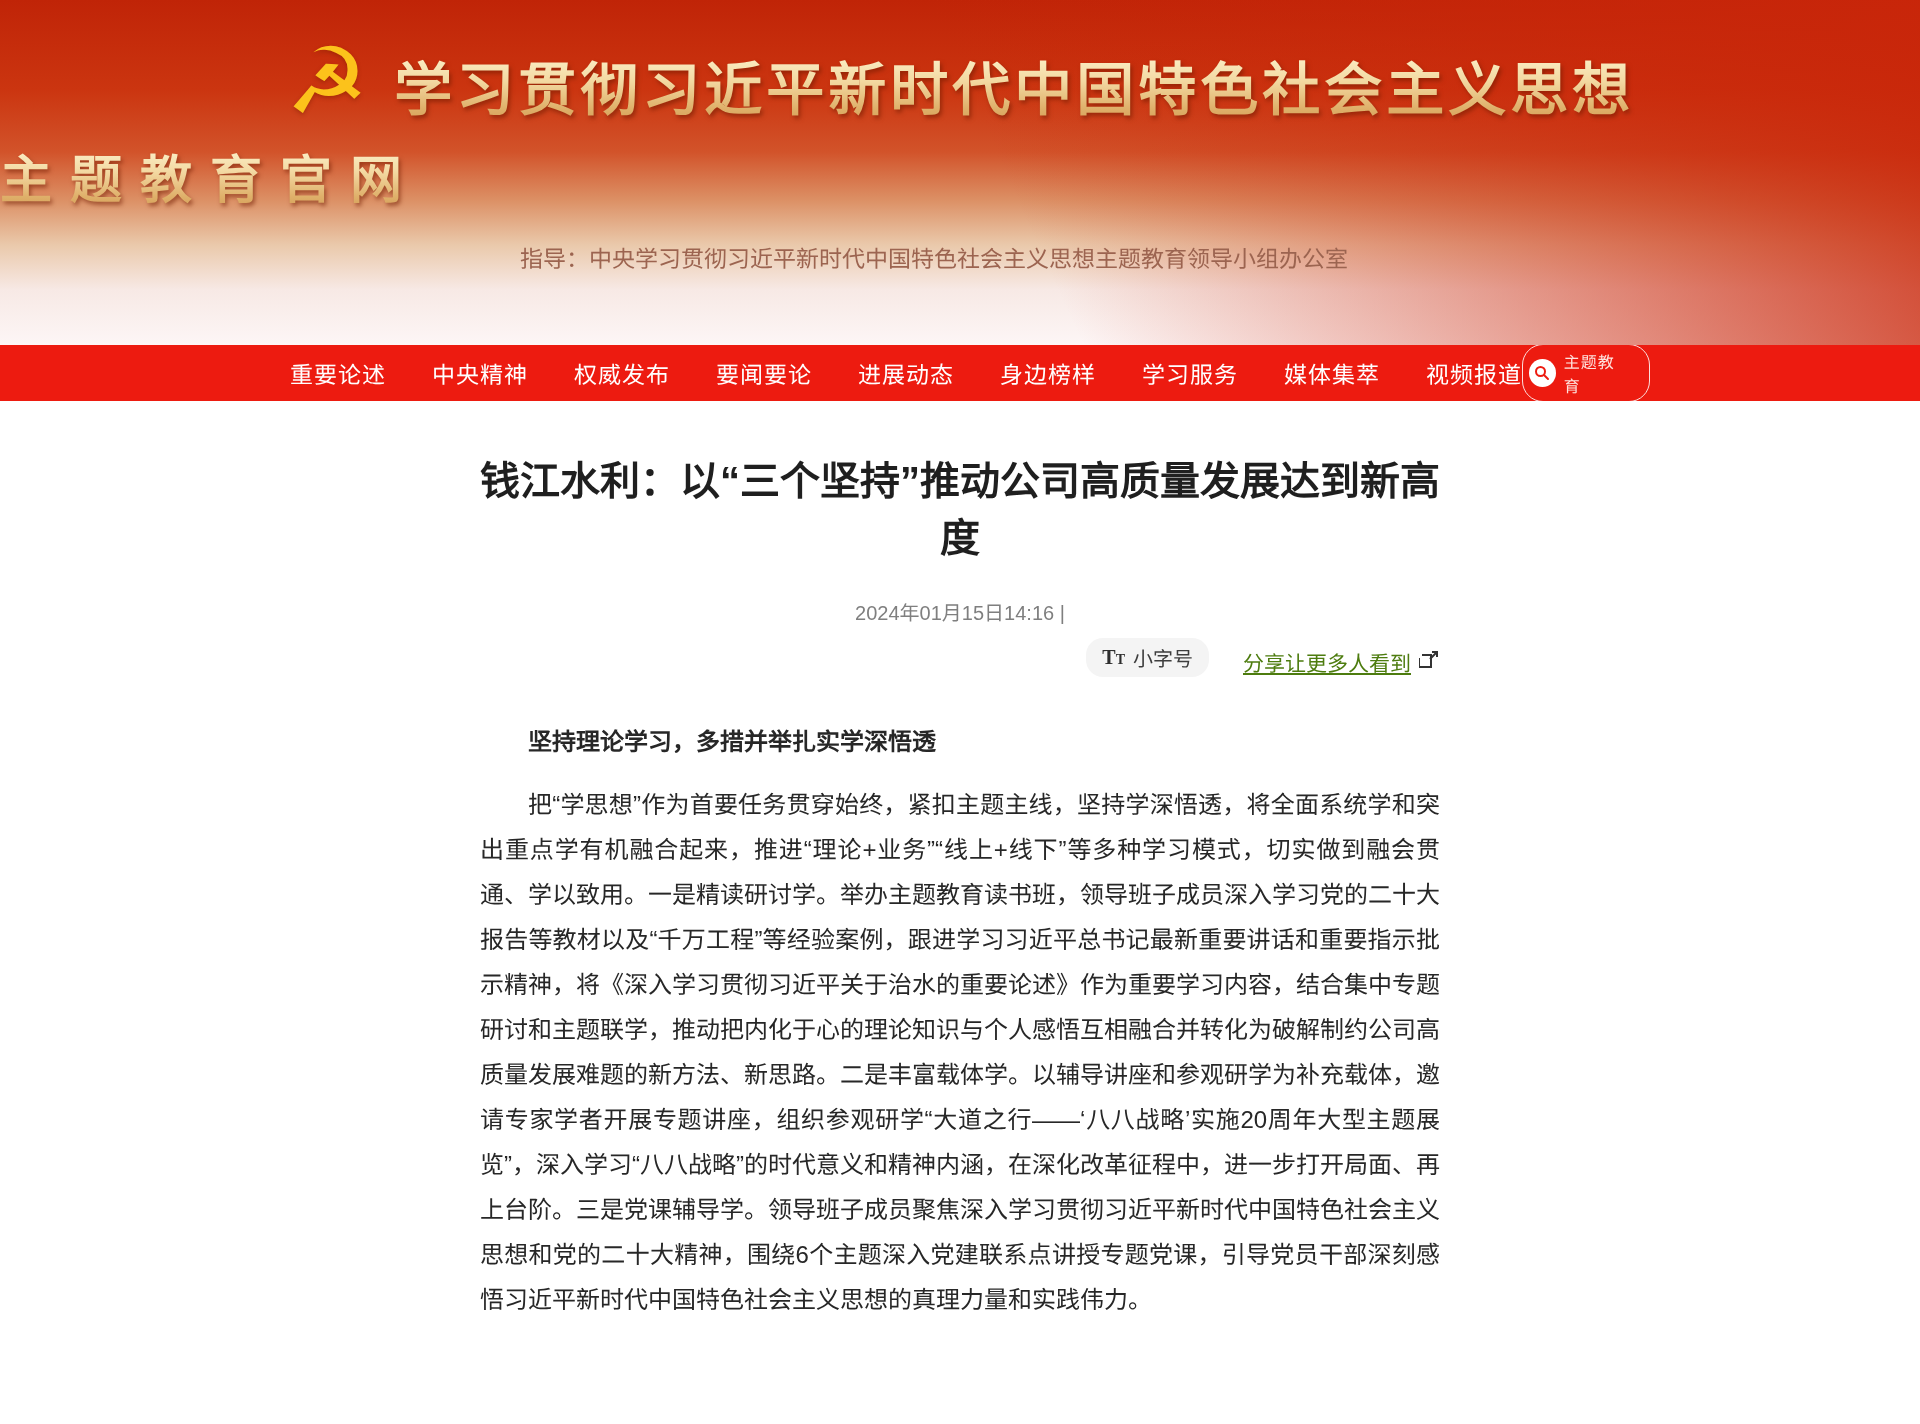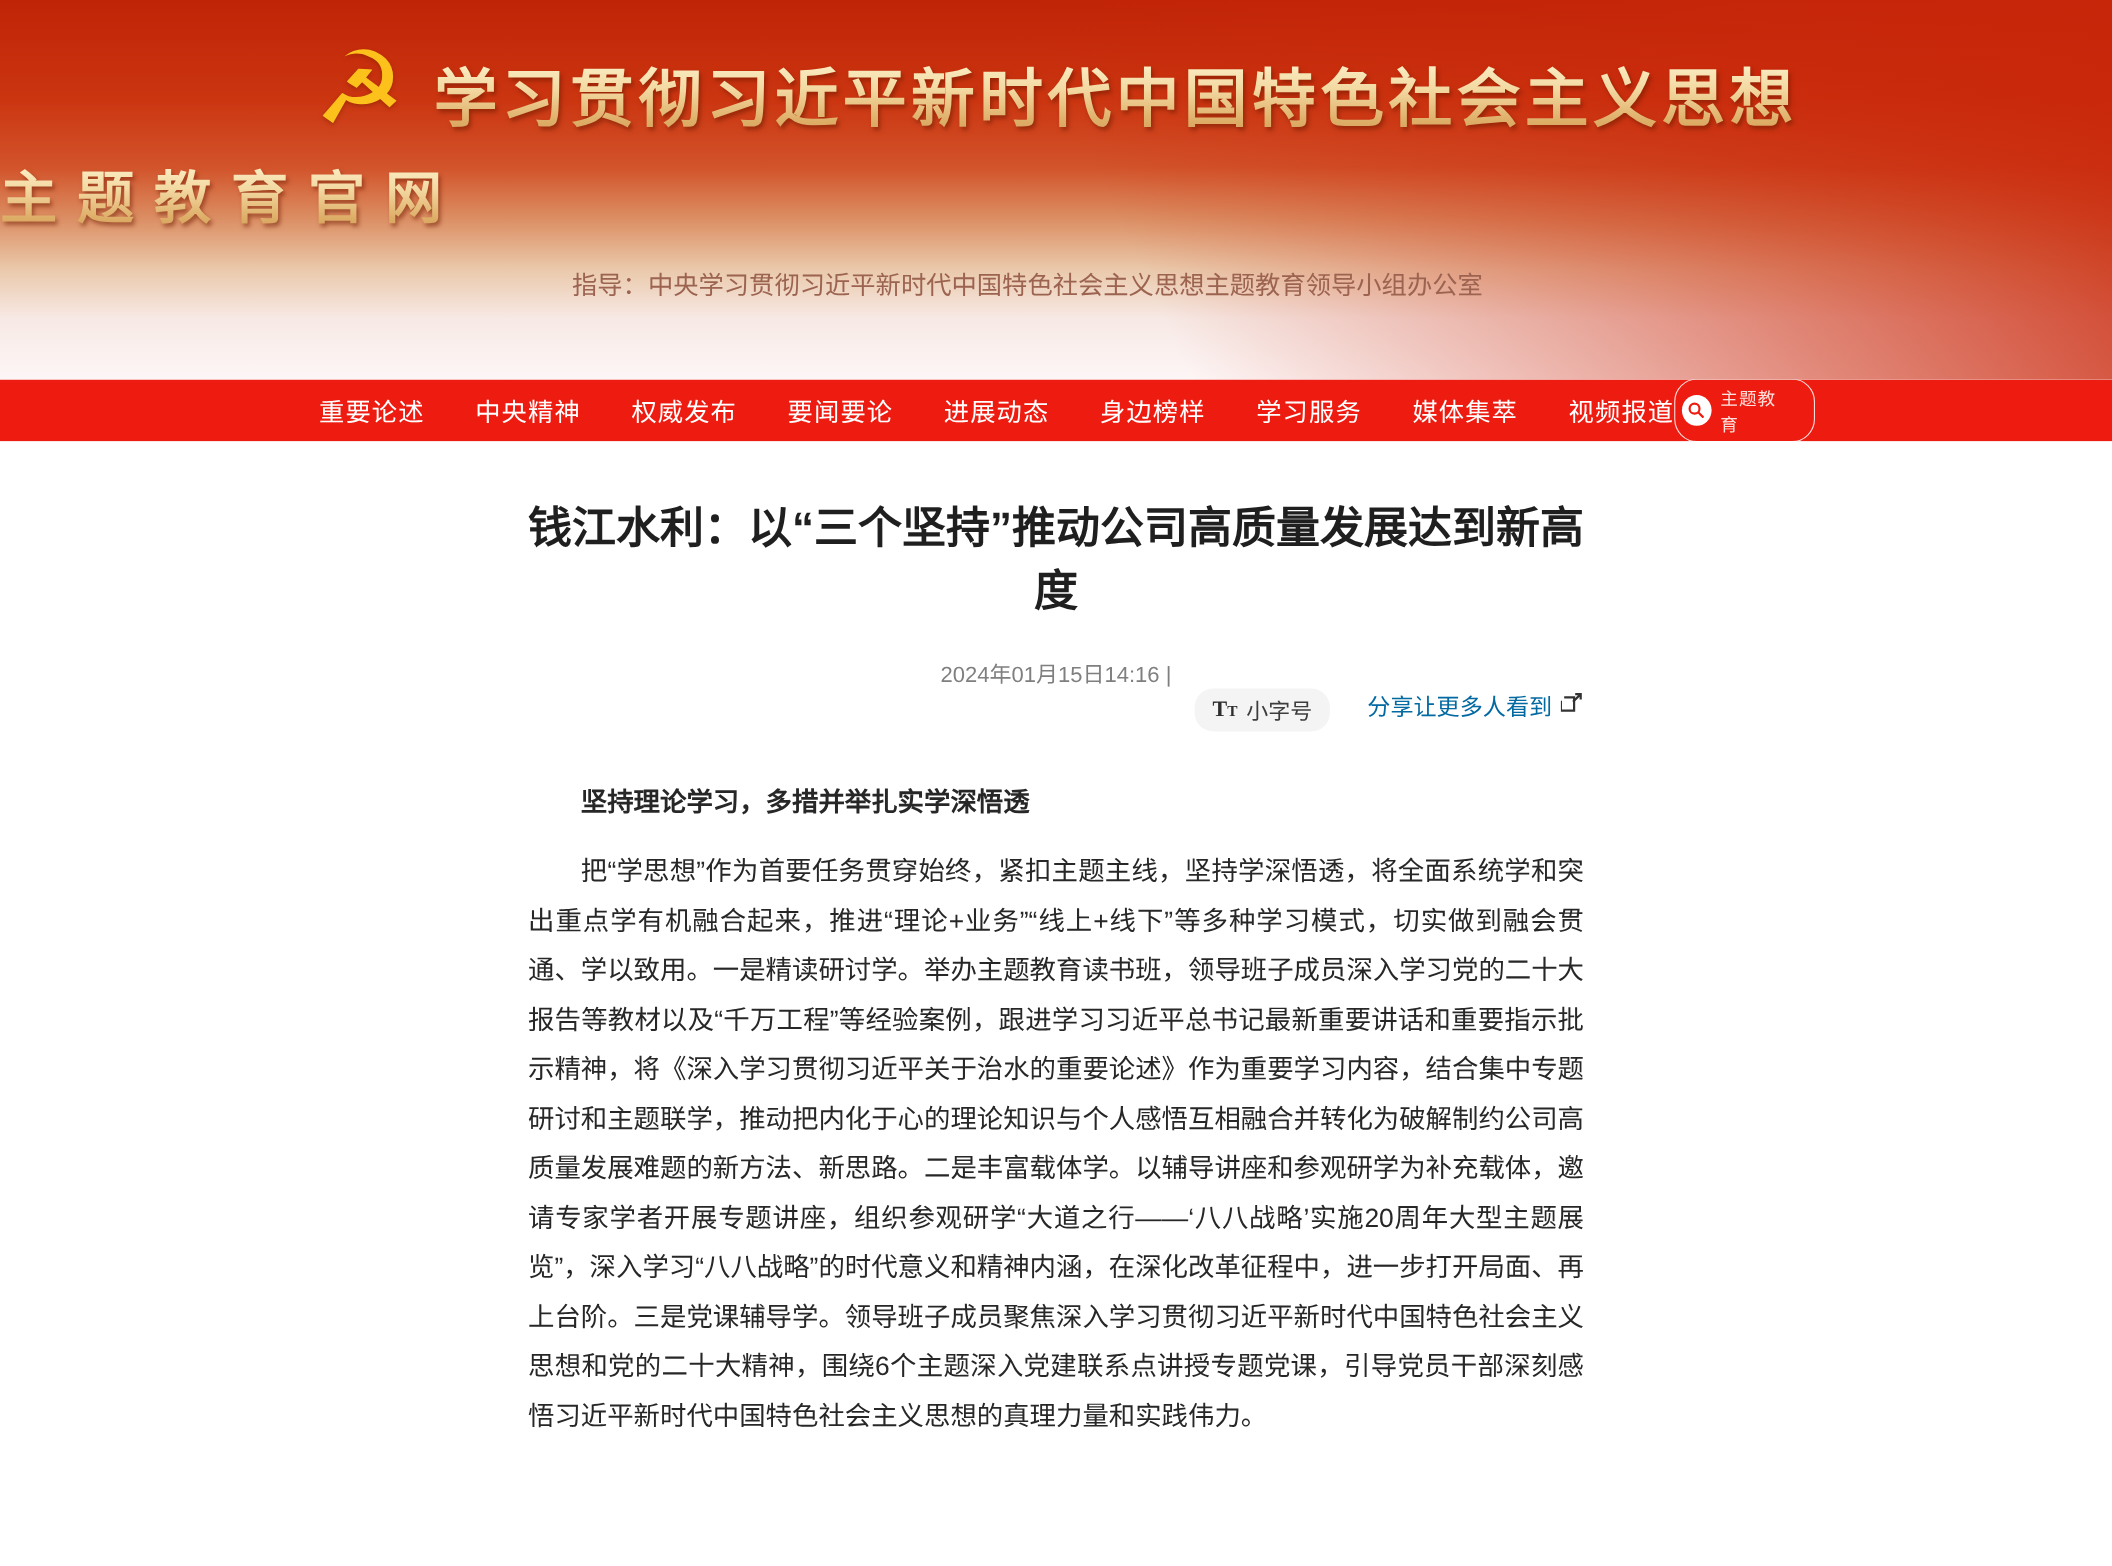--- a/index.html
+++ b/index.html
@@ -65,33 +65,33 @@
   .content{ width:960px; margin:0 auto; }
   .article-title{
     margin-top:52px; text-align:center;
     font-size:40px; line-height:57px; font-weight:600; color:#1f1f1f;
   }
   .article-date{
     margin-top:30px; text-align:center;
     font-size:20px; color:#7f7f7f;
   }
   .tools-row{
-    margin-top:0; display:flex; justify-content:flex-end;
-    align-items:flex-start; gap:34px;
+    margin-top:12px; display:flex; justify-content:flex-end;
+    align-items:flex-end; gap:34px;
   }
   .font-size-pill{
     background:#f4f4f4; border-radius:17px; padding:5px 16px;
     display:flex; align-items:center; gap:8px; cursor:pointer;
     color:#3d3d3d; font-size:20px;
   }
   .tt-glyph{ font-family:"Liberation Serif","DejaVu Serif",serif; font-weight:bold; color:#2e2e2e; }
   .tt-glyph .small-t{ font-size:14px; }
   .share-link{
     display:flex; align-items:center; gap:8px; cursor:pointer;
-    color:#0369a1; font-size:21px;
+    color:#4d7c0f; font-size:21px;text-decoration:underline;
   }
   .article-body{ margin-top:42px; }
   .article-body p{
     font-size:24px; line-height:45px; color:#272727;
     text-align:justify; text-indent:2em;
   }
   .article-body p + p{ margin-top:18px; }
   .article-body p.bold{ font-weight:bold; }
 </style>
 </head>

